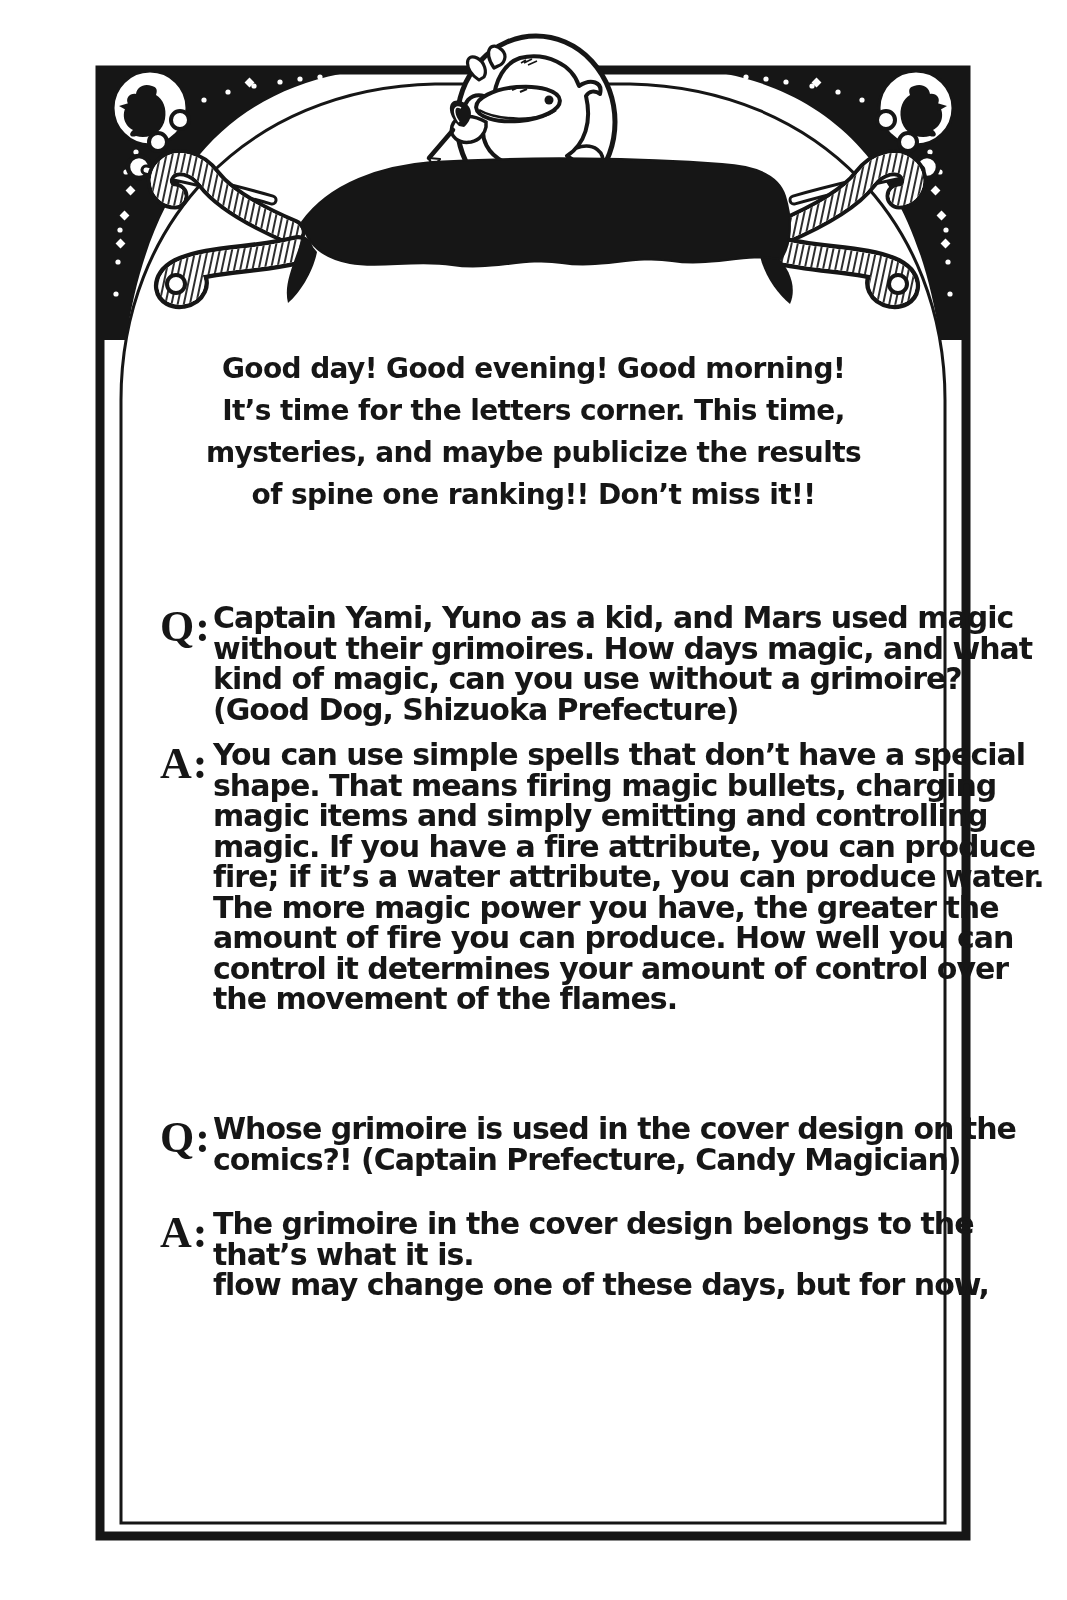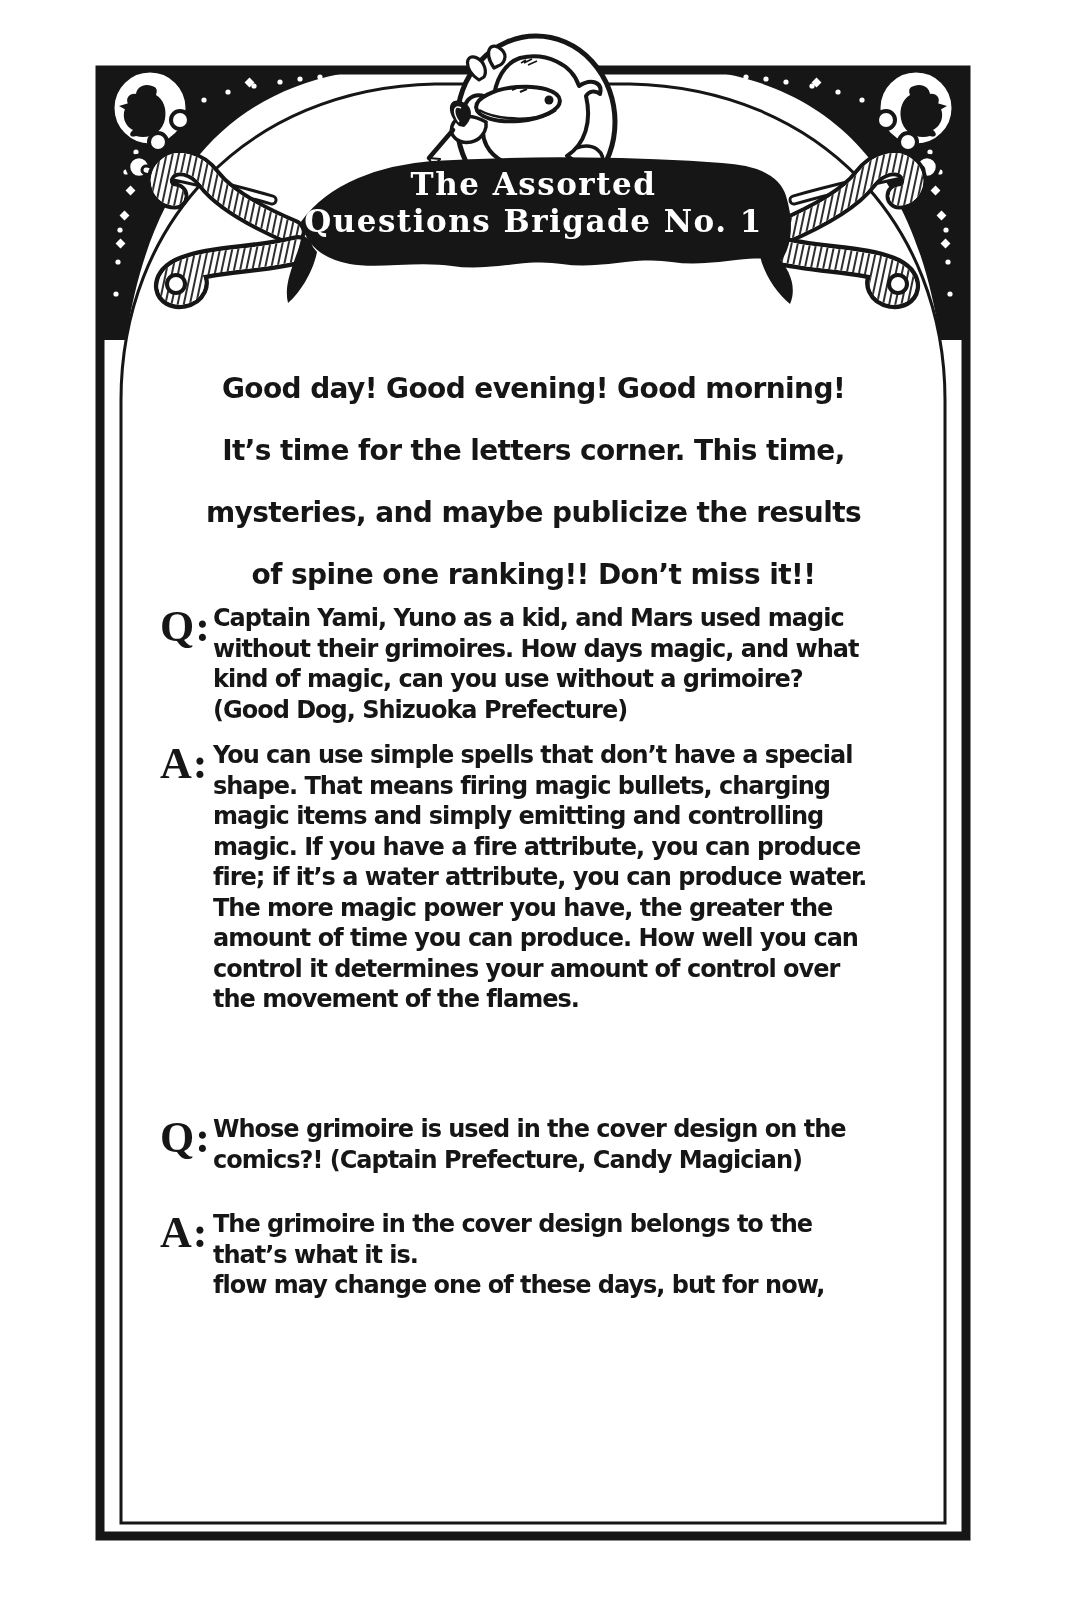--- a/index.html
+++ b/index.html
@@ -6,26 +6,26 @@
   .page{position:relative;width:1067px;height:1600px;background:#ffffff;overflow:hidden;
         font-family:"DejaVu Sans",sans-serif;color:#161616;}
   .art{position:absolute;inset:0;width:1067px;height:1600px;}
 
   .ttl{position:absolute;left:0;right:0;top:166px;text-align:center;z-index:5;
        color:#ffffff;font-family:"DejaVu Serif",serif;font-weight:bold;
        font-size:31px;line-height:37px;letter-spacing:1.5px;white-space:nowrap;}
 
   .intro{position:absolute;left:110px;right:110px;top:348px;text-align:center;z-index:4;
          font-weight:bold;font-size:28px;line-height:42px;letter-spacing:-0.6px;}
-  .intro div{white-space:nowrap;margin-top:20px;}
+  .intro div{white-space:nowrap;}
 
   .qa{position:absolute;left:160px;right:110px;z-index:4;}
   .qa .label{position:absolute;left:0;top:2px;font-family:"Liberation Serif",serif;
              font-weight:bold;font-size:44px;line-height:44px;letter-spacing:1px;}
-  .qa .lines{margin-left:53px;font-weight:bold;font-size:24px;line-height:30.5px;
+  .qa .lines{margin-left:53px;font-weight:bold;font-size:30px;line-height:30.5px;
              letter-spacing:-1px;}
   .qa .lines div{white-space:nowrap;}
 
   #q1{top:603px;} #a1{top:740px;} #q2{top:1114px;} #a2{top:1209px;}
 </style>
 </head>
 <body>
 
 <div class="page">
 
@@ -118,24 +118,20 @@
       <path d="M 303,235 C 295,262 283,283 288,303 C 300,293 313,272 317,252 Z" fill="#161616"></path>
       <path d="M 771,250 C 791,268 797,288 790,304 C 777,294 764,274 760,256 Z" fill="#161616"></path>
 
       <path d="M 302,222 C 330,183 382,166 432,162 C 532,156 642,158 722,164 C 757,166 779,177 785,196 C 793,222 791,245 781,259 C 745,253 710,267 672,261 C 634,255 600,269 562,263 C 524,257 490,271 452,265 C 414,259 380,269 350,263 C 323,258 307,245 302,222 Z" fill="#161616" stroke="#161616" stroke-width="2"></path>
 
       <circle cx="176" cy="284" r="9" fill="#ffffff" stroke="#161616" stroke-width="4"></circle>
       <circle cx="898" cy="284" r="9" fill="#ffffff" stroke="#161616" stroke-width="4"></circle>
     </g>
   </svg>
 
-  <div class="ttl">
-    <div>The Assorted</div>
-    <div>Questions Brigade No. 1</div>
-  </div>
 
   <div class="intro">
     <div>Good day! Good evening! Good morning!</div>
     <div>It’s time for the letters corner. This time,</div>
     <div>mysteries, and maybe publicize the results</div>
     <div>of spine one ranking!! Don’t miss it!!</div>
   </div>
 
   <div class="qa" id="q1">
     <span class="label">Q:</span>
@@ -149,21 +145,21 @@
 
   <div class="qa" id="a1">
     <span class="label">A:</span>
     <div class="lines">
       <div>You can use simple spells that don’t have a special</div>
       <div>shape. That means firing magic bullets, charging</div>
       <div>magic items and simply emitting and controlling</div>
       <div>magic. If you have a fire attribute, you can produce</div>
       <div>fire; if it’s a water attribute, you can produce water.</div>
       <div>The more magic power you have, the greater the</div>
-      <div>amount of time you can produce. How well you can</div>
+      <div>amount of fire you can produce. How well you can</div>
       <div>control it determines your amount of control over</div>
       <div>the movement of the flames.</div>
     </div>
   </div>
 
   <div class="qa" id="q2">
     <span class="label">Q:</span>
     <div class="lines">
       <div>Whose grimoire is used in the cover design on the</div>
       <div>comics?! (Captain Prefecture, Candy Magician)</div>

